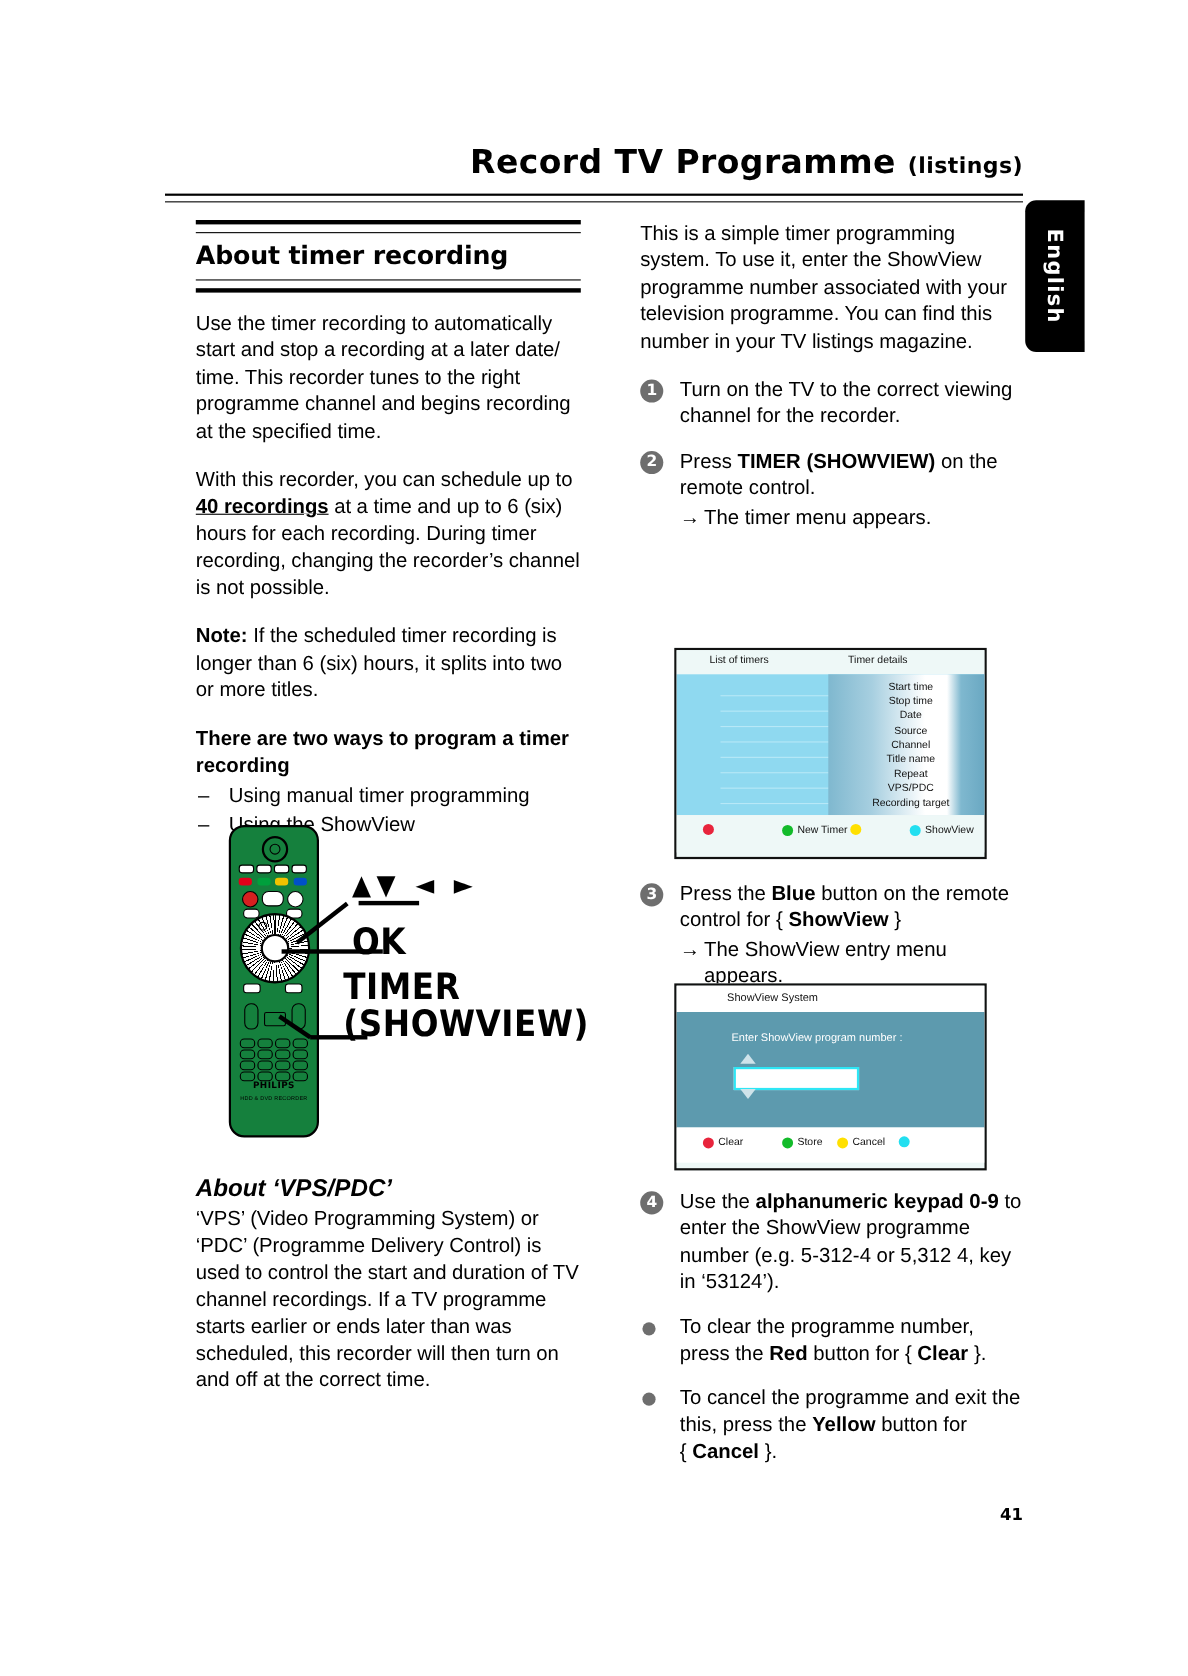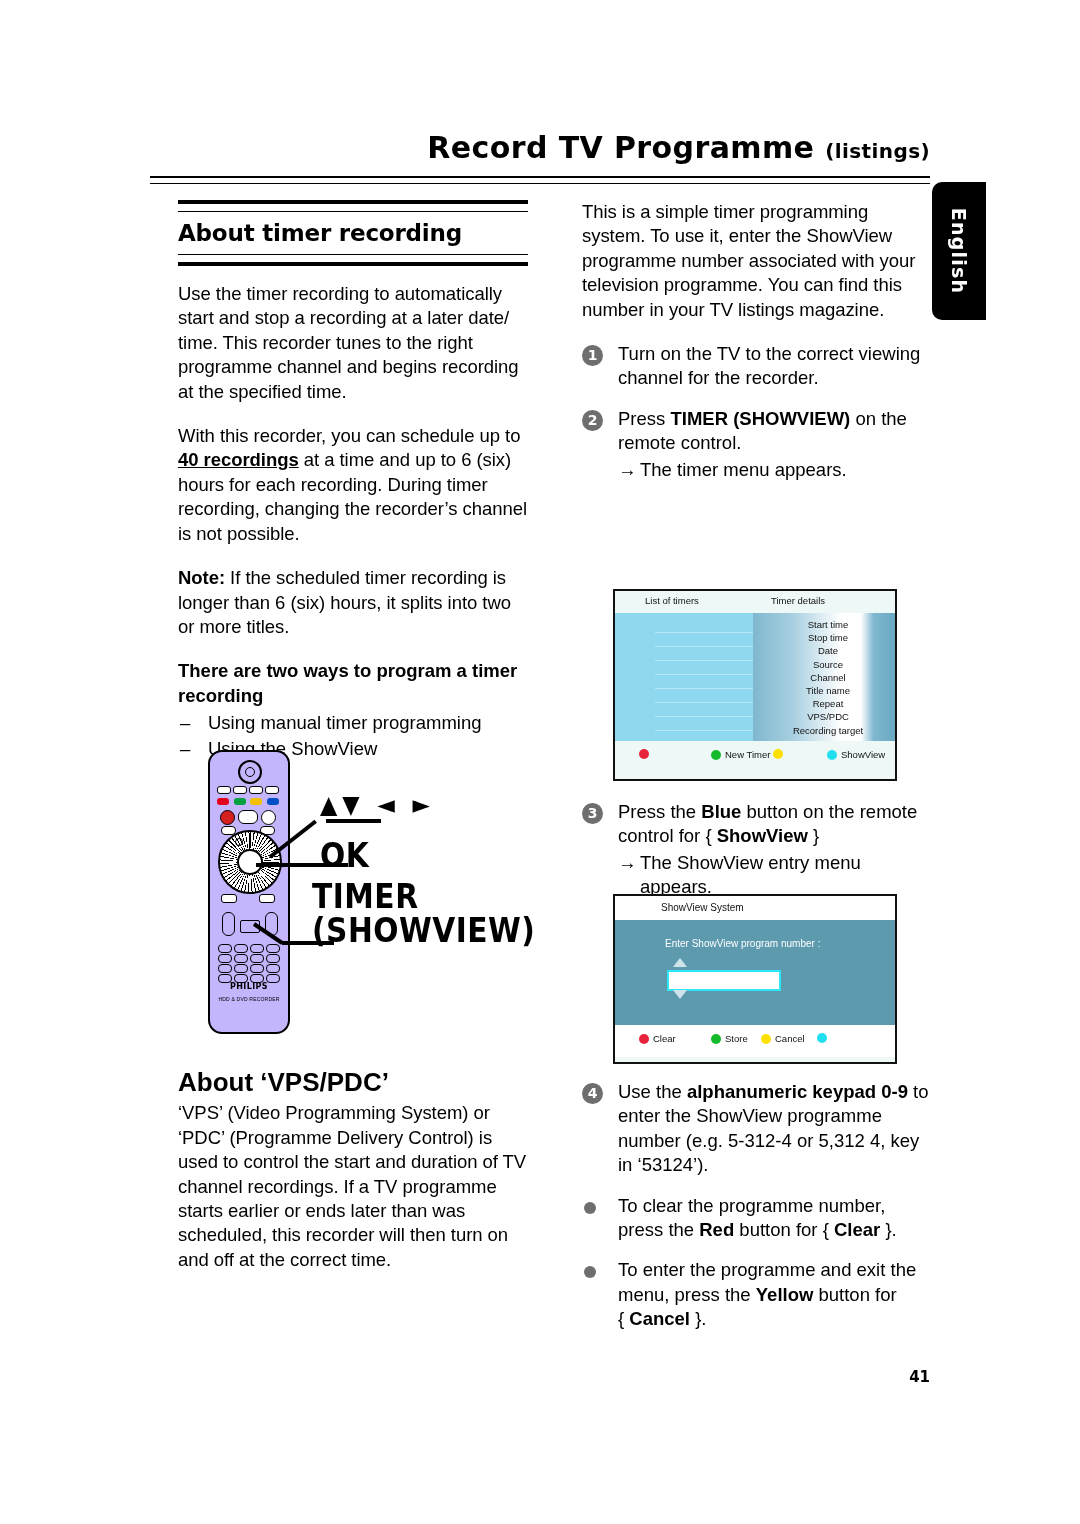--- a/index.html
+++ b/index.html
@@ -201,21 +201,21 @@
     top: 750px;
     width: 330px;
     height: 290px;
   }
   .remote-body {
     position: absolute;
     left: 0; top: 0;
     width: 78px; height: 280px;
     border: 2.5px solid #000;
     border-radius: 14px;
-    background: #c4b5fd;
+    background: #15803d;
   }
   .rc-ring {
     position: absolute;
     left: 28px; top: 8px;
     width: 20px; height: 20px;
     border: 2px solid #000;
     border-radius: 50%;
   }
   .rc-ring::after {
     content: "";
@@ -571,21 +571,21 @@
 
     <div class="callout-label co-arrows">▲▼ ◄ ►</div>
     <div class="callout-label co-ok">OK</div>
     <div class="callout-label co-timer">
       <div>TIMER</div>
       <div>(SHOWVIEW)</div>
     </div>
   </div>
 
   <div style="position:absolute; left:178px; top:1065px; width:350px;">
-    <h3 class="sub" style="font-size:26px;">About ‘VPS/PDC’</h3>
+    <h3 class="sub" style="font-size:22px;font-style:italic;">About ‘VPS/PDC’</h3>
     <p class="body">‘VPS’ (Video Programming System) or ‘PDC’ (Programme Delivery Control) is used to control the start and duration of TV channel recordings. If a TV programme starts earlier or ends later than was scheduled, this recorder will then turn on and off at the correct time.</p>
   </div>
 
   <div class="col col-right">
 
     <p class="body">This is a simple timer programming system. To use it, enter the ShowView programme number associated with your television programme. You can find this number in your TV listings magazine.</p>
 
     <div class="step">
       <span class="num">1</span>
       <span>Turn on the TV to the correct viewing channel for the recorder.</span>
@@ -692,19 +692,19 @@
       <span>Use the </span><span class="b">alphanumeric keypad 0-9</span><span> to enter the ShowView programme number (e.g. 5-312-4 or 5,312 4, key in ‘53124’).</span>
     </div>
 
     <div class="bullet">
       <span class="dot"></span>
       <span>To clear the programme number, press the </span><span class="b">Red</span><span> button for { </span><span class="b">Clear</span><span> }.</span>
     </div>
 
     <div class="bullet">
       <span class="dot"></span>
-      <span>To enter the programme and exit the menu, press the </span><span class="b">Yellow</span><span> button for </span><br><span>{ </span><span class="b">Cancel</span><span> }.</span>
+      <span>To cancel the programme and exit the this, press the </span><span class="b">Yellow</span><span> button for </span><br><span>{ </span><span class="b">Cancel</span><span> }.</span>
     </div>
   </div>
 
   <div style="position:absolute; left:840px; top:1368px; width:90px; text-align:right; font-family:'DejaVu Sans',sans-serif; font-weight:bold; font-size:15px;">41</div>
 
 </div>
 
 </body></html>

